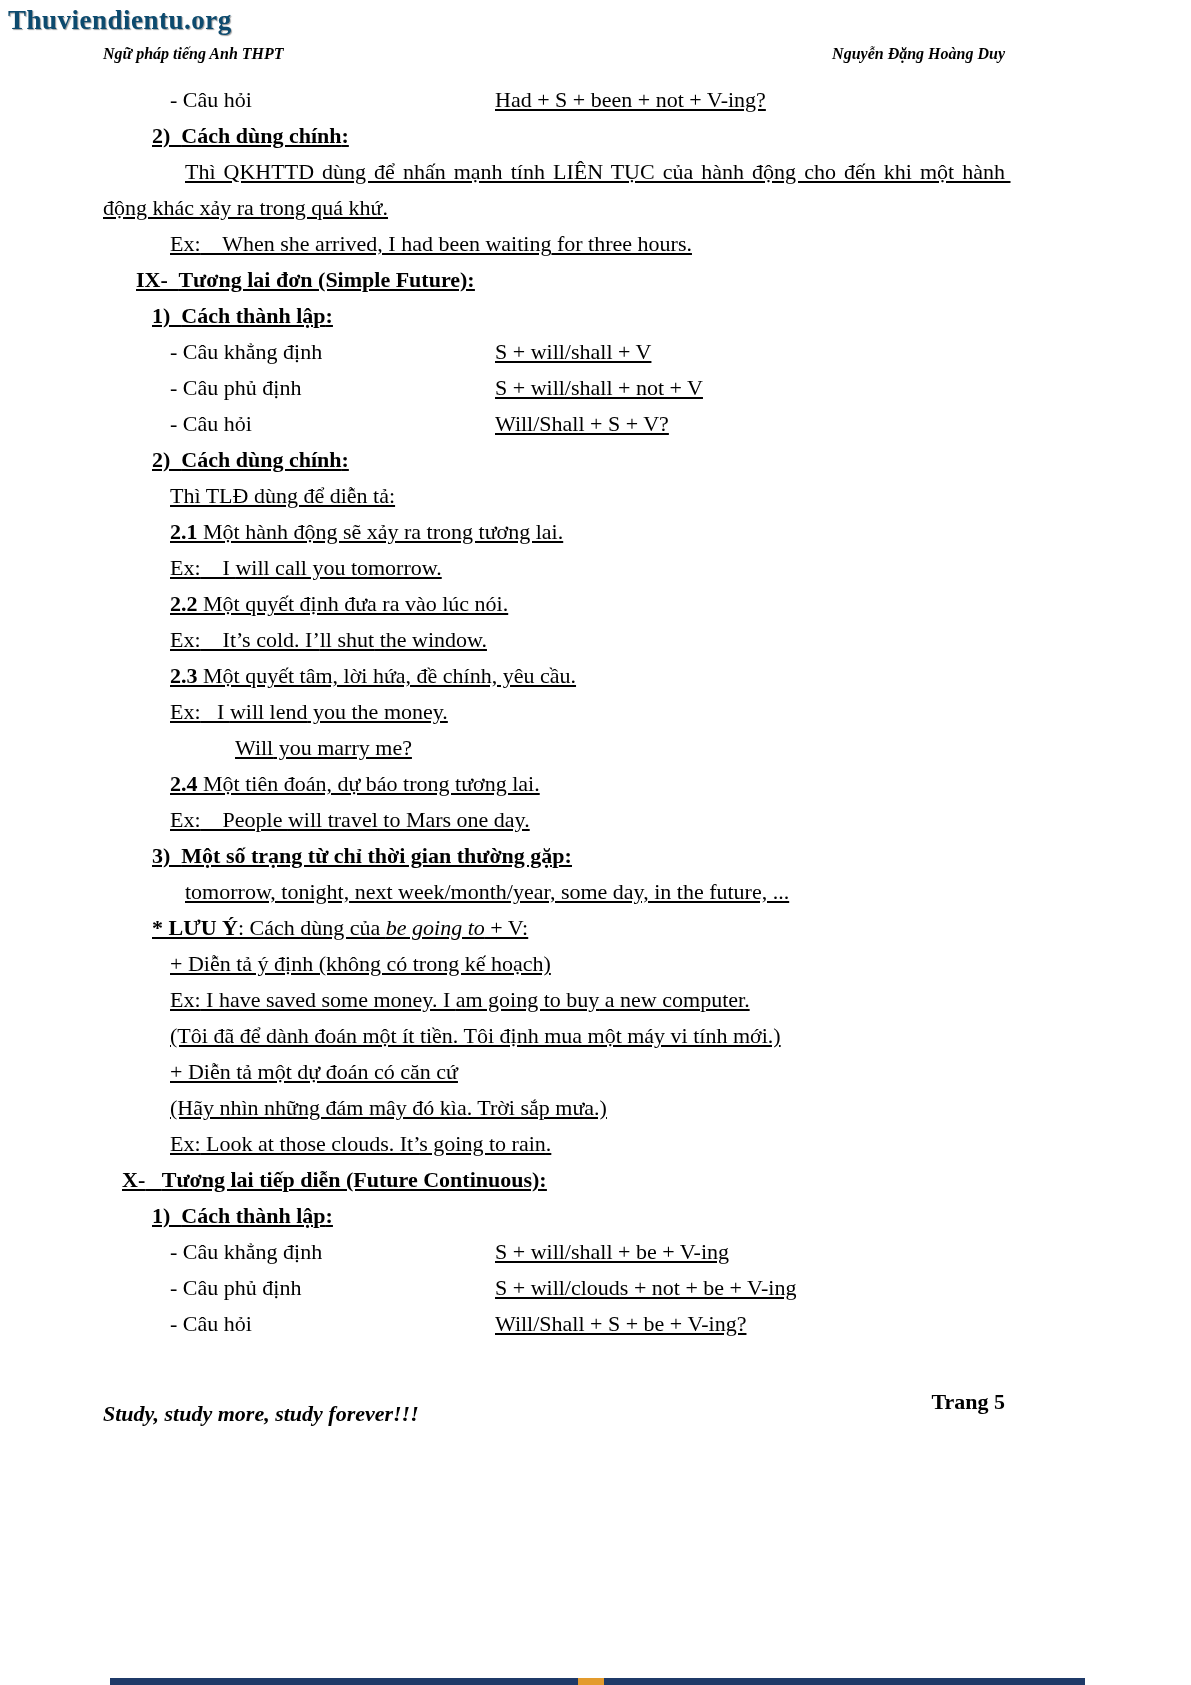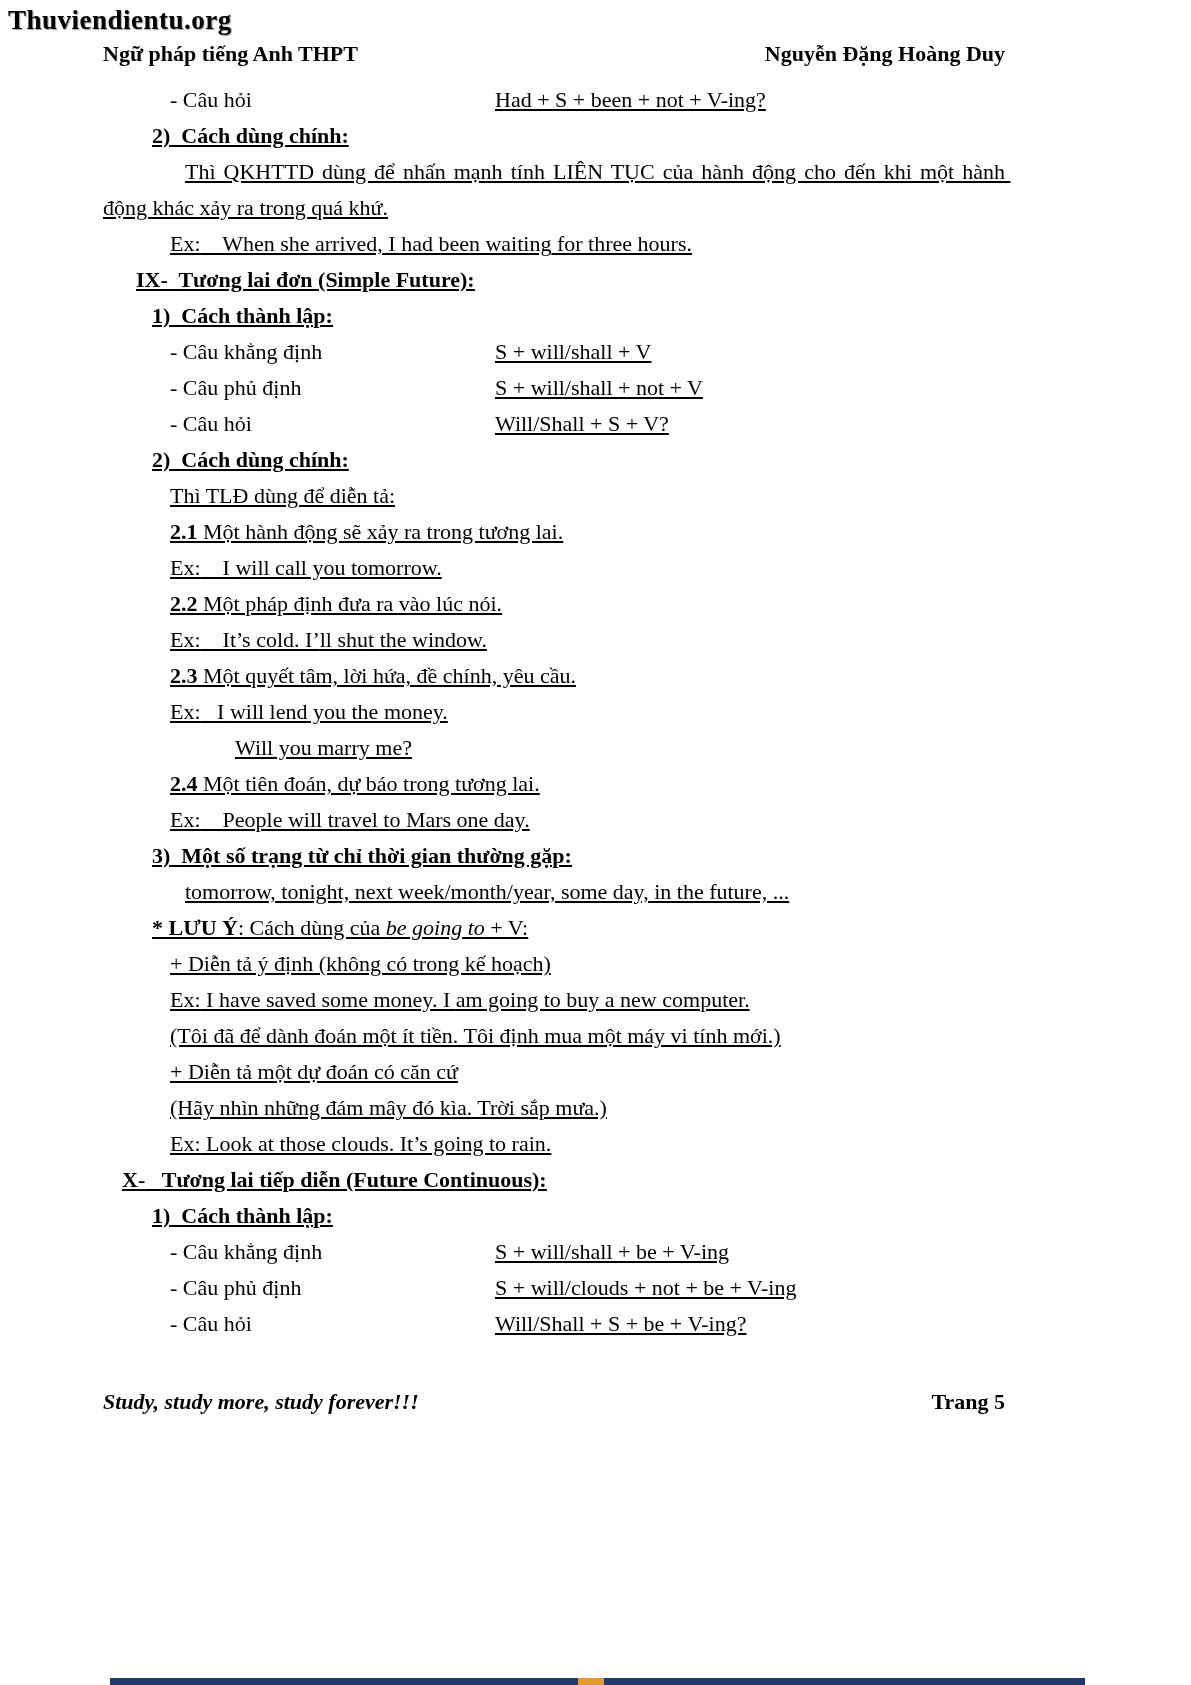--- a/index.html
+++ b/index.html
@@ -27,21 +27,22 @@
     text-shadow: 1px 1px 1px rgba(40,40,40,0.45);
   }
   .header-row {
     position: absolute;
     top: 36px;
     left: 103px;
     right: 186px;
     display: flex;
     justify-content: space-between;
     font-weight: bold;
-    font-size: 22px;
+    font-style: italic;
+    font-size: 16px;
     text-align: center;
   }
   .doc-body {
     position: absolute;
     top: 82px;
     left: 103px;
     right: 186px;
   }
   .line { white-space: pre-wrap; text-decoration: underline; }
   .line .b { font-weight: bold; }
@@ -59,60 +60,60 @@
   .footer-row {
     position: absolute;
     top: 1384px;
     left: 103px;
     right: 186px;
     display: flex;
     justify-content: space-between;
     font-weight: bold;
     font-size: 22px;
   }
-  .footer-left { font-style: italic; }
+  .footer-left { font-style: italic; margin-top: 12px; }
   .bottom-bar {
     position: absolute;
     bottom: 0;
     left: 110px;
     width: 975px;
     height: 7px;
   }
   .bottom-accent {
     position: absolute;
     bottom: 0;
     left: 578px;
     width: 26px;
     height: 7px;
   }
 </style>
 </head>
 <body>
 
 <div class="page">
-  <div class="logo" style="color: #000000;">Thuviendientu.org</div>
+  <div class="logo" style="color: #0c4a6e;">Thuviendientu.org</div>
   <div class="header-row">
     <span>Ngữ pháp tiếng Anh THPT</span>
     <span>Nguyễn Đặng Hoàng Duy</span>
   </div>
   <div class="doc-body">
       <div class="line formula"><span class="f-label">- Câu hỏi</span><span class="f-value">Had + S + been + not + V-ing?</span></div>
       <div class="line h2"><span class="b">2)  </span><span class="b u">Cách dùng chính</span><span class="b">:</span></div>
       <div class="line para"><span>Thì QKHTTD dùng để nhấn mạnh tính LIÊN TỤC của hành động cho đến khi một hành động khác xảy ra trong quá khứ.</span></div>
       <div class="line ind1"><span class="u">Ex:</span><span>    When she arrived, I </span><span class="u">had been waiting</span><span> for three hours.</span></div>
       <div class="line h1"><span class="b">IX-  </span><span class="b u">Tương lai đơn (Simple Future):</span></div>
       <div class="line h2"><span class="b">1)  </span><span class="b u">Cách thành lập</span><span class="b">:</span></div>
       <div class="line formula"><span class="f-label">- Câu khẳng định</span><span class="f-value">S + will/shall + V</span></div>
       <div class="line formula"><span class="f-label">- Câu phủ định</span><span class="f-value">S + will/shall + not + V</span></div>
       <div class="line formula"><span class="f-label">- Câu hỏi</span><span class="f-value">Will/Shall + S + V?</span></div>
       <div class="line h2"><span class="b">2)  </span><span class="b u">Cách dùng chính</span><span class="b">:</span></div>
       <div class="line ind1"><span>Thì TLĐ dùng để diễn tả:</span></div>
       <div class="line ind1"><span class="b">2.1 </span><span>Một hành động sẽ xảy ra trong tương lai.</span></div>
       <div class="line ind1"><span class="u">Ex:</span><span>    I </span><span class="u">will call</span><span> you tomorrow.</span></div>
-      <div class="line ind1"><span class="b">2.2 </span><span>Một pháp định đưa ra vào lúc nói.</span></div>
+      <div class="line ind1"><span class="b">2.2 </span><span>Một quyết định đưa ra vào lúc nói.</span></div>
       <div class="line ind1"><span class="u">Ex:</span><span>    It’s cold. I’</span><span class="u">ll shut</span><span> the window.</span></div>
       <div class="line ind1"><span class="b">2.3 </span><span>Một quyết tâm, lời hứa, đề chính, yêu cầu.</span></div>
       <div class="line ind1"><span class="u">Ex:</span><span>   I </span><span class="u">will lend</span><span> you the money.</span></div>
       <div class="line ind2"><span class="u">Will</span><span> you </span><span class="u">marry</span><span> me?</span></div>
       <div class="line ind1"><span class="b">2.4 </span><span>Một tiên đoán, dự báo trong tương lai.</span></div>
       <div class="line ind1"><span class="u">Ex:</span><span>    People </span><span class="u">will travel</span><span> to Mars one day.</span></div>
       <div class="line h2"><span class="b">3)  </span><span class="b u">Một số trạng từ chỉ thời gian thường gặp:</span></div>
       <div class="line ind1b"><span>tomorrow, tonight, next week/month/year, some day, in the future, ...</span></div>
       <div class="line h2"><span class="b">* LƯU Ý</span><span>: Cách dùng của </span><span class="i">be going to</span><span> + V:</span></div>
       <div class="line ind1"><span>+ Diễn tả ý định (không có trong kế hoạch)</span></div>

